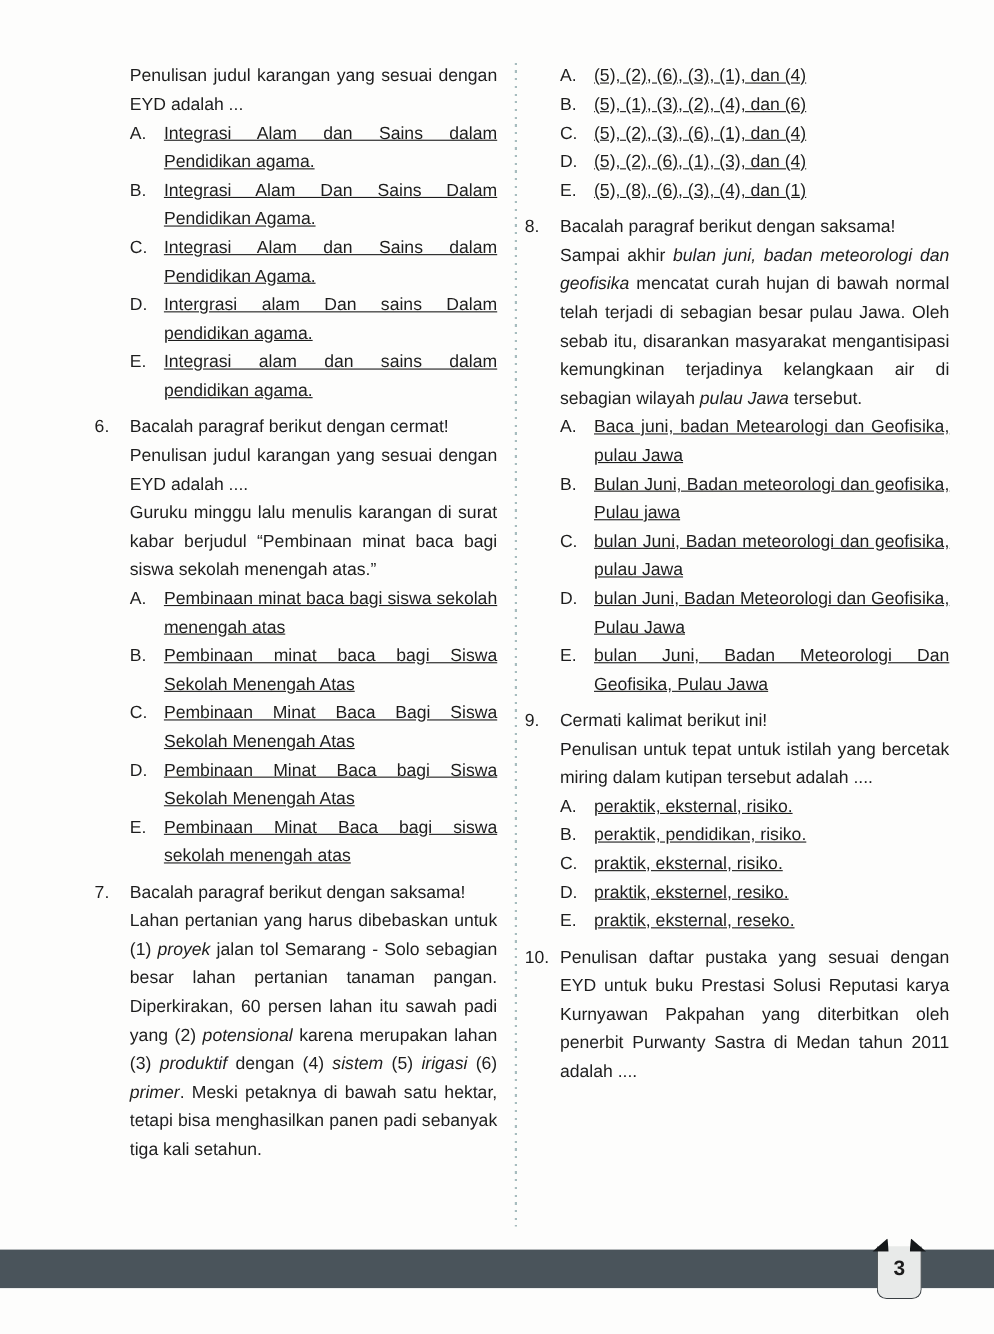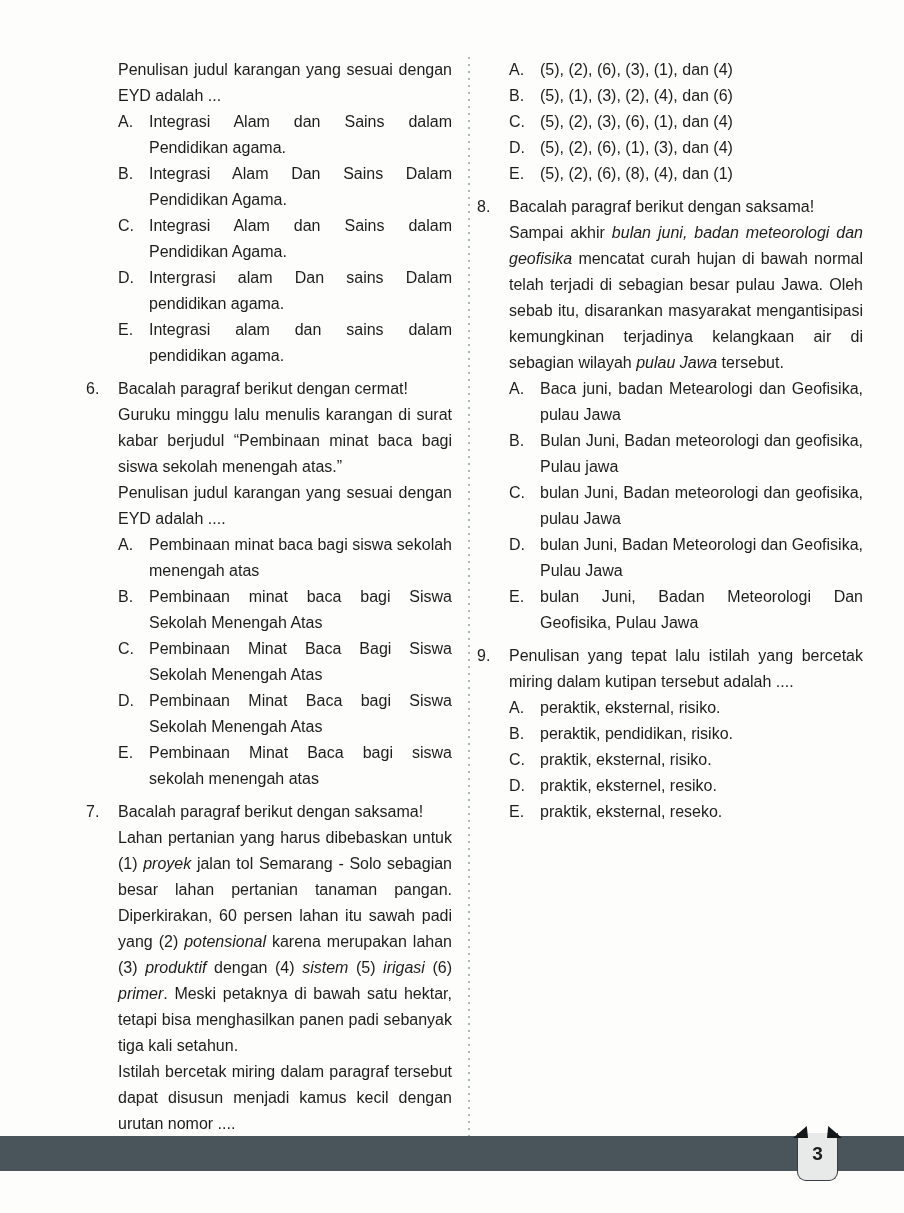--- a/index.html
+++ b/index.html
@@ -33,21 +33,21 @@
     background:repeating-linear-gradient(to bottom, #a7bcbe 0 2px, transparent 2px 7px);
   }
   .qblock { display:flex; margin-top:7px; }
   .qblock:first-child { margin-top:0; }
   .qnum { width:32px; flex:none; }
   .qbody { flex:1; min-width:0; }
   p.stem { margin:0; text-align:justify; }
   p.stem i { font-style:italic; }
   .option { display:flex; }
   .opt-letter { width:31px; flex:none; }
-  .opt-text { flex:1; min-width:0; text-align:justify; }
+  .opt-text { flex:1; min-width:0; text-align:justify;text-decoration:underline; }
 
   
   .footer-bar {
     position:absolute;
     left:0; top:1136px;
     width:904px; height:35px;
     background:#4a545b;
   }
   .page-tab {
     position:absolute;
@@ -114,22 +114,22 @@
             <div class="option">
               <span class="opt-letter">E.</span>
               <span class="opt-text">Integrasi alam dan sains dalam pendidikan agama.</span>
             </div>
           </div>
         </article>
         <article class="qblock">
           <div class="qnum">6.</div>
           <div class="qbody">
             <p class="stem">Bacalah paragraf berikut dengan cermat!</p>
+            <p class="stem">Penulisan judul karangan yang sesuai dengan EYD adalah ....</p>
             <p class="stem">Guruku minggu lalu menulis karangan di surat kabar berjudul “Pembinaan minat baca bagi siswa sekolah menengah atas.”</p>
-            <p class="stem">Penulisan judul karangan yang sesuai dengan EYD adalah ....</p>
             <div class="option">
               <span class="opt-letter">A.</span>
               <span class="opt-text">Pembinaan minat baca bagi siswa sekolah menengah atas</span>
             </div>
             <div class="option">
               <span class="opt-letter">B.</span>
               <span class="opt-text">Pembinaan minat baca bagi Siswa Sekolah Menengah Atas</span>
             </div>
             <div class="option">
               <span class="opt-letter">C.</span>
@@ -143,21 +143,20 @@
               <span class="opt-letter">E.</span>
               <span class="opt-text">Pembinaan Minat Baca bagi siswa sekolah menengah atas</span>
             </div>
           </div>
         </article>
         <article class="qblock">
           <div class="qnum">7.</div>
           <div class="qbody">
             <p class="stem">Bacalah paragraf berikut dengan saksama!</p>
             <p class="stem">Lahan pertanian yang harus dibebaskan untuk (1) <i>proyek</i> jalan tol Semarang - Solo sebagian besar lahan pertanian tanaman pangan. Diperkirakan, 60 persen lahan itu sawah padi yang (2) <i>potensional</i> karena merupakan lahan (3) <i>produktif</i> dengan (4) <i>sistem</i> (5) <i>irigasi</i> (6) <i>primer</i>. Meski petaknya di bawah satu hektar, tetapi bisa menghasilkan panen padi sebanyak tiga kali setahun.</p>
-            <p class="stem">Istilah bercetak miring dalam paragraf tersebut dapat disusun menjadi kamus kecil dengan urutan nomor ....</p>
           </div>
         </article>
       </section>
     <div class="divider"></div>
     <section class="column" id="col-right">
         <article class="qblock">
           <div class="qnum"></div>
           <div class="qbody">
             <div class="option">
               <span class="opt-letter">A.</span>
@@ -170,21 +169,21 @@
             <div class="option">
               <span class="opt-letter">C.</span>
               <span class="opt-text">(5), (2), (3), (6), (1), dan (4)</span>
             </div>
             <div class="option">
               <span class="opt-letter">D.</span>
               <span class="opt-text">(5), (2), (6), (1), (3), dan (4)</span>
             </div>
             <div class="option">
               <span class="opt-letter">E.</span>
-              <span class="opt-text">(5), (2), (6), (8), (4), dan (1)</span>
+              <span class="opt-text">(5), (8), (6), (3), (4), dan (1)</span>
             </div>
           </div>
         </article>
         <article class="qblock">
           <div class="qnum">8.</div>
           <div class="qbody">
             <p class="stem">Bacalah paragraf berikut dengan saksama!</p>
             <p class="stem">Sampai akhir <i>bulan juni, badan meteorologi dan geofisika</i> mencatat curah hujan di bawah normal telah terjadi di sebagian besar pulau Jawa. Oleh sebab itu, disarankan masyarakat mengantisipasi kemungkinan terjadinya kelangkaan air di sebagian wilayah <i>pulau Jawa</i> tersebut.</p>
             <div class="option">
               <span class="opt-letter">A.</span>
@@ -204,41 +203,48 @@
             </div>
             <div class="option">
               <span class="opt-letter">E.</span>
               <span class="opt-text">bulan Juni, Badan Meteorologi Dan Geofisika, Pulau Jawa</span>
             </div>
           </div>
         </article>
         <article class="qblock">
           <div class="qnum">9.</div>
           <div class="qbody">
-            <p class="stem">Penulisan yang tepat lalu istilah yang bercetak miring dalam kutipan tersebut adalah ....</p>
+            <p class="stem">Cermati kalimat berikut ini!</p>
+            <p class="stem">Penulisan untuk tepat untuk istilah yang bercetak miring dalam kutipan tersebut adalah ....</p>
             <div class="option">
               <span class="opt-letter">A.</span>
               <span class="opt-text">peraktik, eksternal, risiko.</span>
             </div>
             <div class="option">
               <span class="opt-letter">B.</span>
               <span class="opt-text">peraktik, pendidikan, risiko.</span>
             </div>
             <div class="option">
               <span class="opt-letter">C.</span>
               <span class="opt-text">praktik, eksternal, risiko.</span>
             </div>
             <div class="option">
               <span class="opt-letter">D.</span>
               <span class="opt-text">praktik, eksternel, resiko.</span>
             </div>
             <div class="option">
               <span class="opt-letter">E.</span>
               <span class="opt-text">praktik, eksternal, reseko.</span>
             </div>
+          </div>
+        </article>
+        <article class="qblock">
+          <div class="qnum">10.</div>
+          <div class="qbody">
+            <p class="stem">Penulisan daftar pustaka yang sesuai dengan EYD untuk buku Prestasi Solusi Reputasi karya Kurnyawan Pakpahan yang diterbitkan oleh penerbit Purwanty Sastra di Medan tahun 2011 adalah ....</p>
           </div>
         </article>
       </section>
   </div>
 
   <div class="footer-bar"></div>
   <div class="page-tab">
     <span class="ear ear-l"></span>
     <span class="ear ear-r"></span>
     <span class="page-num">3</span>

